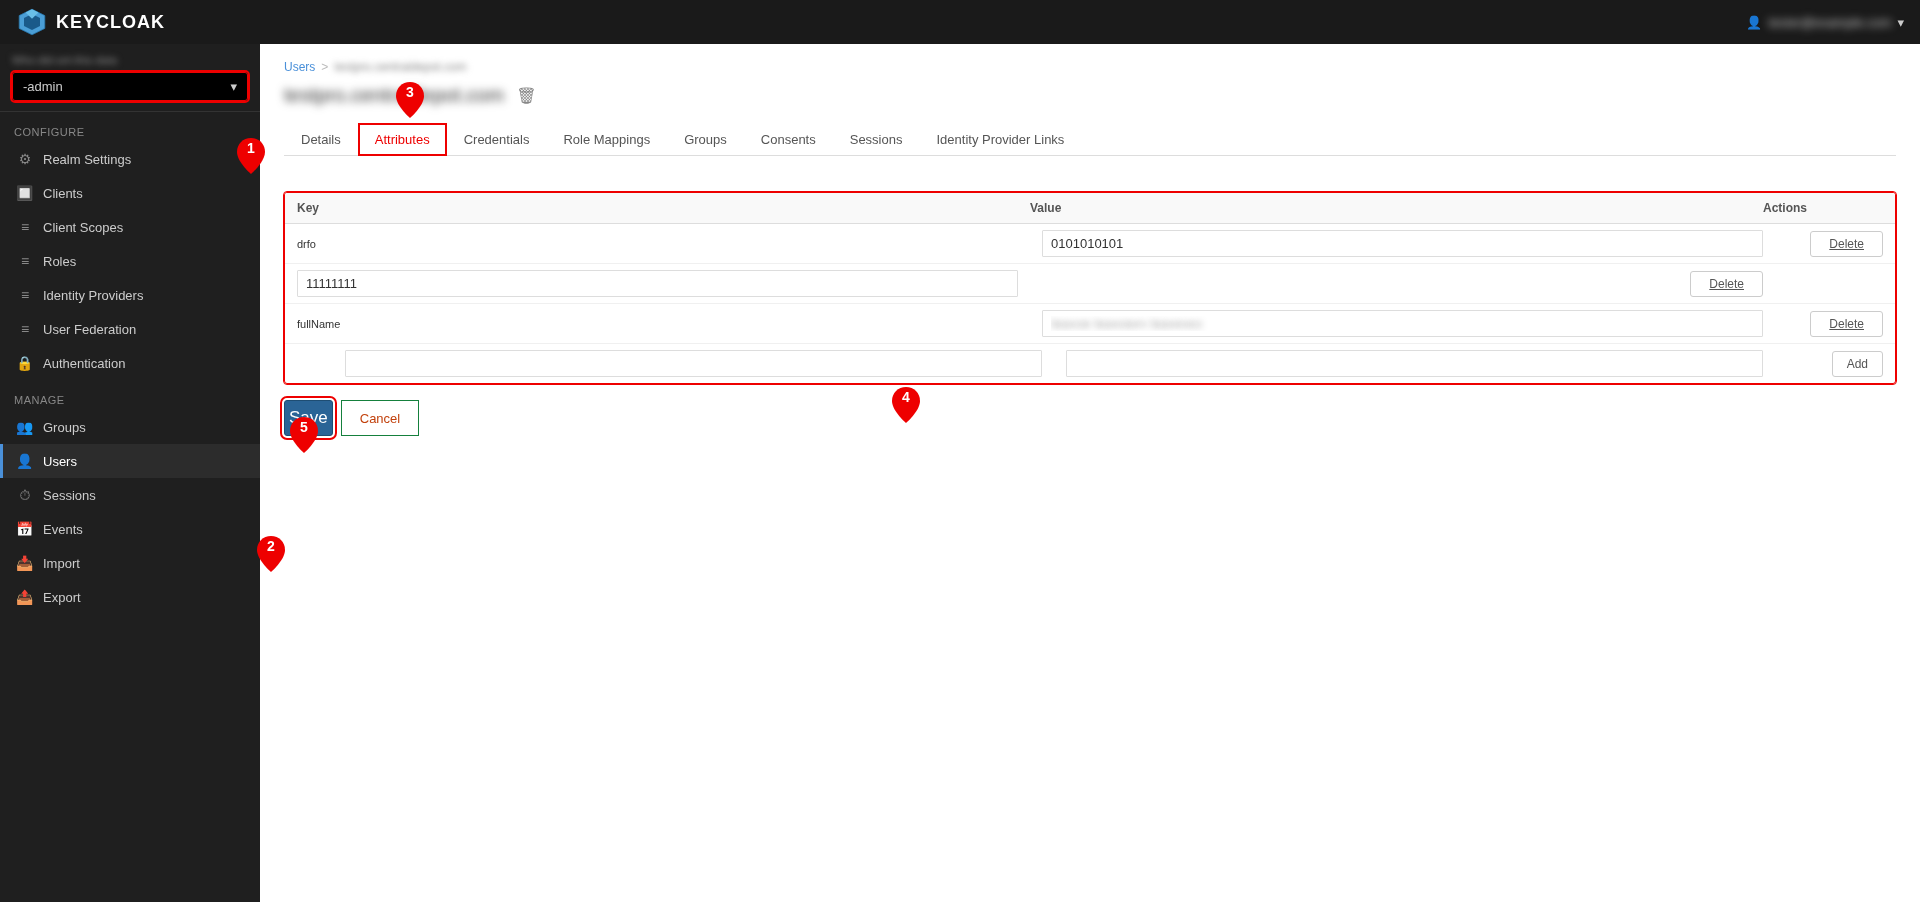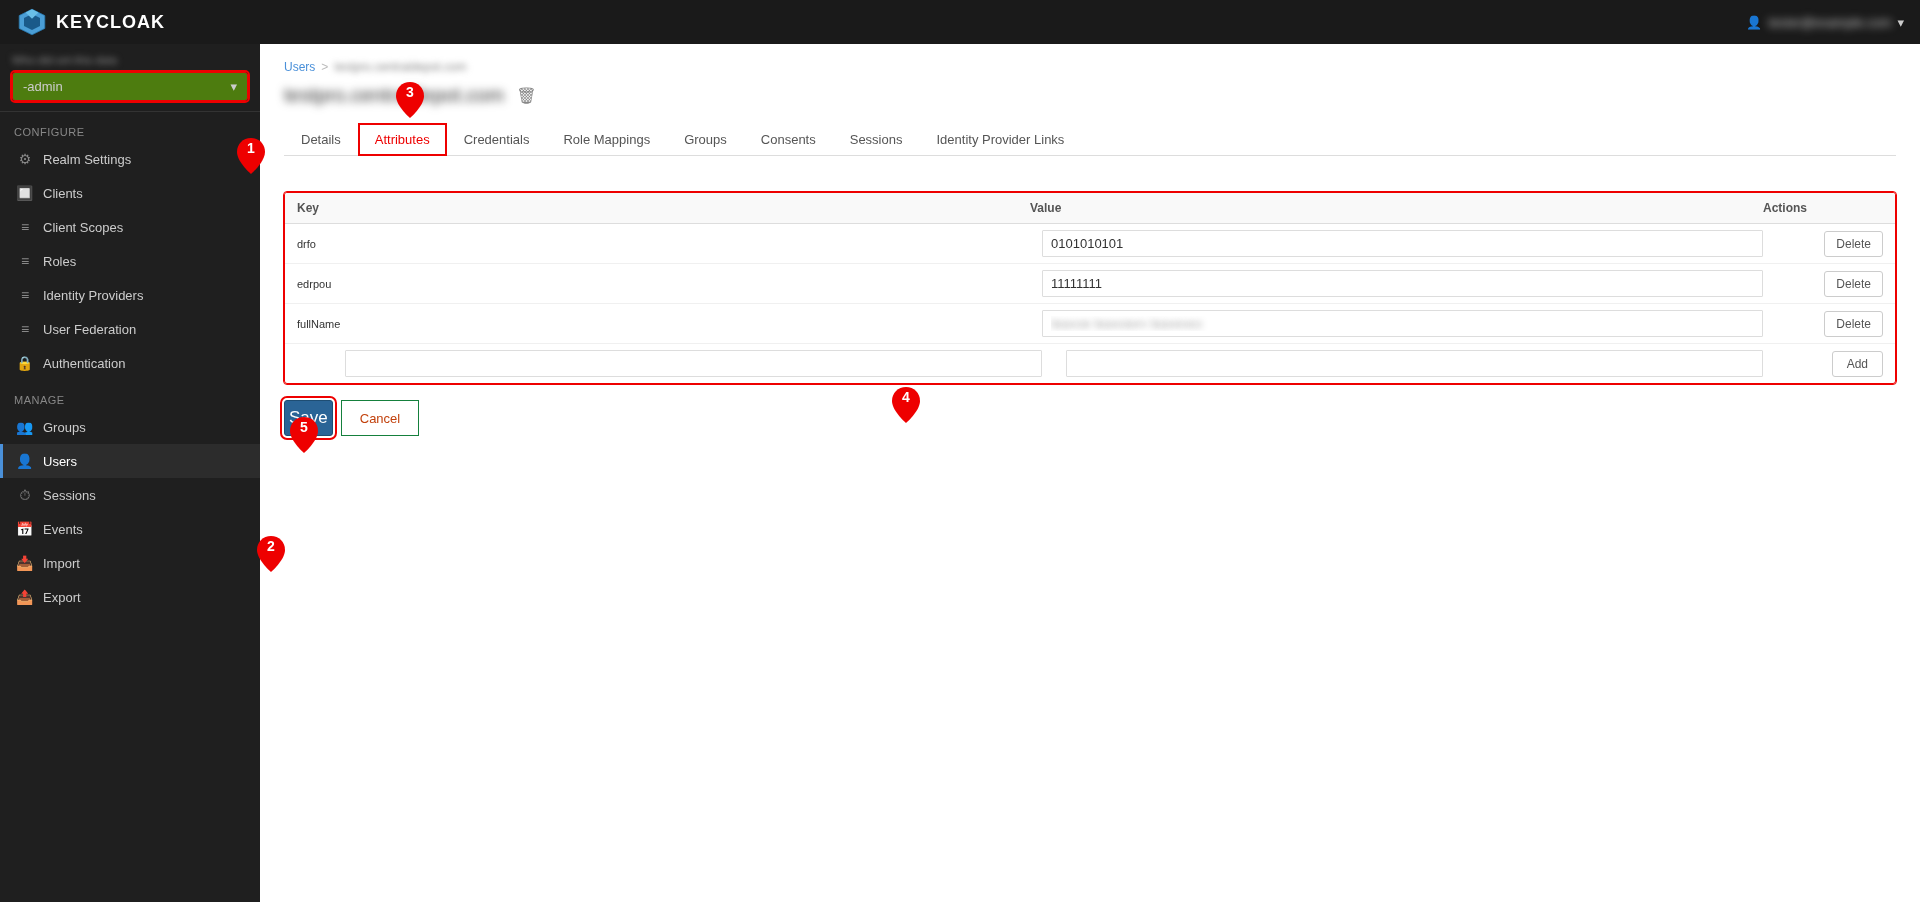--- a/index.html
+++ b/index.html
@@ -61,21 +61,21 @@
     }
     .sidebar-realm-blurred {
       color: #888;
       font-size: 11px;
       margin-bottom: 6px;
       filter: blur(3px);
       user-select: none;
     }
     .sidebar-realm-select {
       width: 100%;
-      background: #4d7c0f;
+      background: #000000;
       color: #ccc;
       border: 1px solid #e00;
       border-radius: 3px;
       padding: 6px 10px;
       font-size: 13px;
       display: flex;
       align-items: center;
       justify-content: space-between;
       cursor: pointer;
       outline: 2px solid #e00;
@@ -239,24 +239,25 @@
     }
     .attr-cell-actions {
       padding: 6px 12px;
       display: flex;
       justify-content: flex-end;
     }
     .btn-delete {
       background: #fff;
       border: 1px solid #ccc;
       color: #555;
-      padding: 5px 11px;
+      padding: 5px 18px;
       border-radius: 3px;
       cursor: pointer;
       font-size: 12px;
+      text-decoration: underline;
     }
     .btn-add {
       background: #fff;
       border: 1px solid #ccc;
       color: #555;
       padding: 5px 14px;
       border-radius: 3px;
       cursor: pointer;
       font-size: 12px;
     }
@@ -484,21 +485,20 @@
           <div class="attr-cell">drfo</div>
           <div class="attr-cell-value">
             <input type="text" value="0101010101" style="">
           </div>
           <div class="attr-cell-actions">
             <button class="btn-delete">Delete</button>
           </div>
         </div>
 
         <div class="attr-row">
-          <div class="attr-cell">edrpou</div>
           <div class="attr-cell-value">
             <input type="text" value="11111111" style="">
           </div>
           <div class="attr-cell-actions">
             <button class="btn-delete">Delete</button>
           </div>
         </div>
 
         <div class="attr-row">
           <div class="attr-cell">fullName</div>

